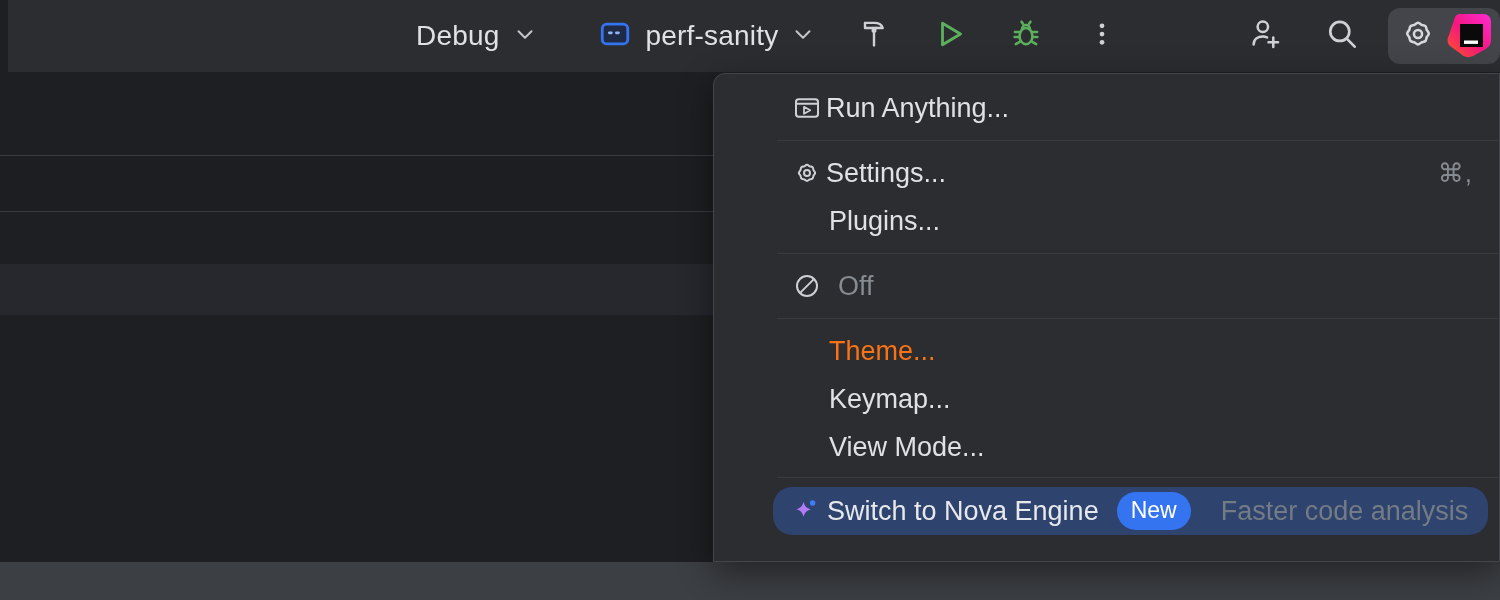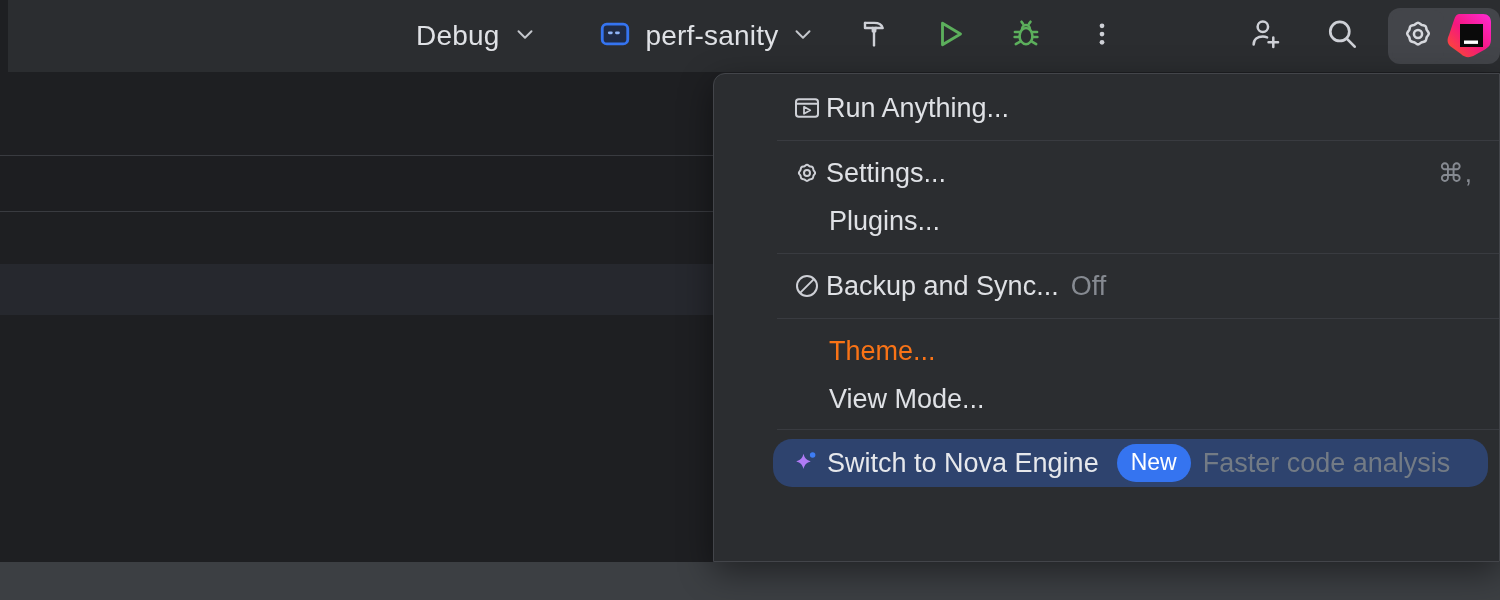--- a/index.html
+++ b/index.html
@@ -74,21 +74,21 @@
     padding: 0 18px 0 18px;
     box-sizing: border-box;
   }
   .mi-highlight .spark { width: 36px; min-width: 36px; display: flex; align-items: center; }
   .mi-highlight .label { color: #e6e8ec; font-size: 27px; white-space: nowrap; }
   .badge {
     margin-left: 18px; background: #3574f0; color: #ffffff;
     font-size: 23px; line-height: 1; padding: 7px 14px 8px; border-radius: 99px;
     white-space: nowrap;
   }
-  .hint { margin-left: 12px; color: #737b85; font-size: 27px; white-space: nowrap; }
+  .hint { margin-left: 30px; color: #737b85; font-size: 27px; white-space: nowrap; }
 
   .spacer-6  { height: 6px; }
   .spacer-8  { height: 8px; }
   .spacer-10 { height: 10px; }
 </style>
 </head>
 <body>
 
 <div id="root">
 
@@ -268,32 +268,34 @@
     <div class="sep"></div>
     <div class="spacer-8"></div>
 
     <div class="mi">
       <span class="ico">
         <svg width="30" height="30" viewBox="0 0 24 24" fill="none" stroke="#ced0d6" stroke-width="1.6">
           <circle cx="12" cy="12" r="8"></circle>
             <path d="M6.3 17.7L17.7 6.3"></path>
         </svg>
       </span>
-      <span class="label">Backup and Sync...</span>
       <span class="value">Off</span>
     </div>
 
     <div class="spacer-8"></div>
     <div class="sep"></div>
     <div class="spacer-8"></div>
 
     <div class="mi noicon">
       <span class="label dim">Theme...</span>
     </div>
 
+    <div class="mi noicon">
+      <span class="label">Keymap...</span>
+    </div>
 
     <div class="mi noicon">
       <span class="label">View Mode...</span>
     </div>
 
     <div class="spacer-6"></div>
     <div class="sep"></div>
 
     <div class="mi-highlight">
       <span class="spark">

